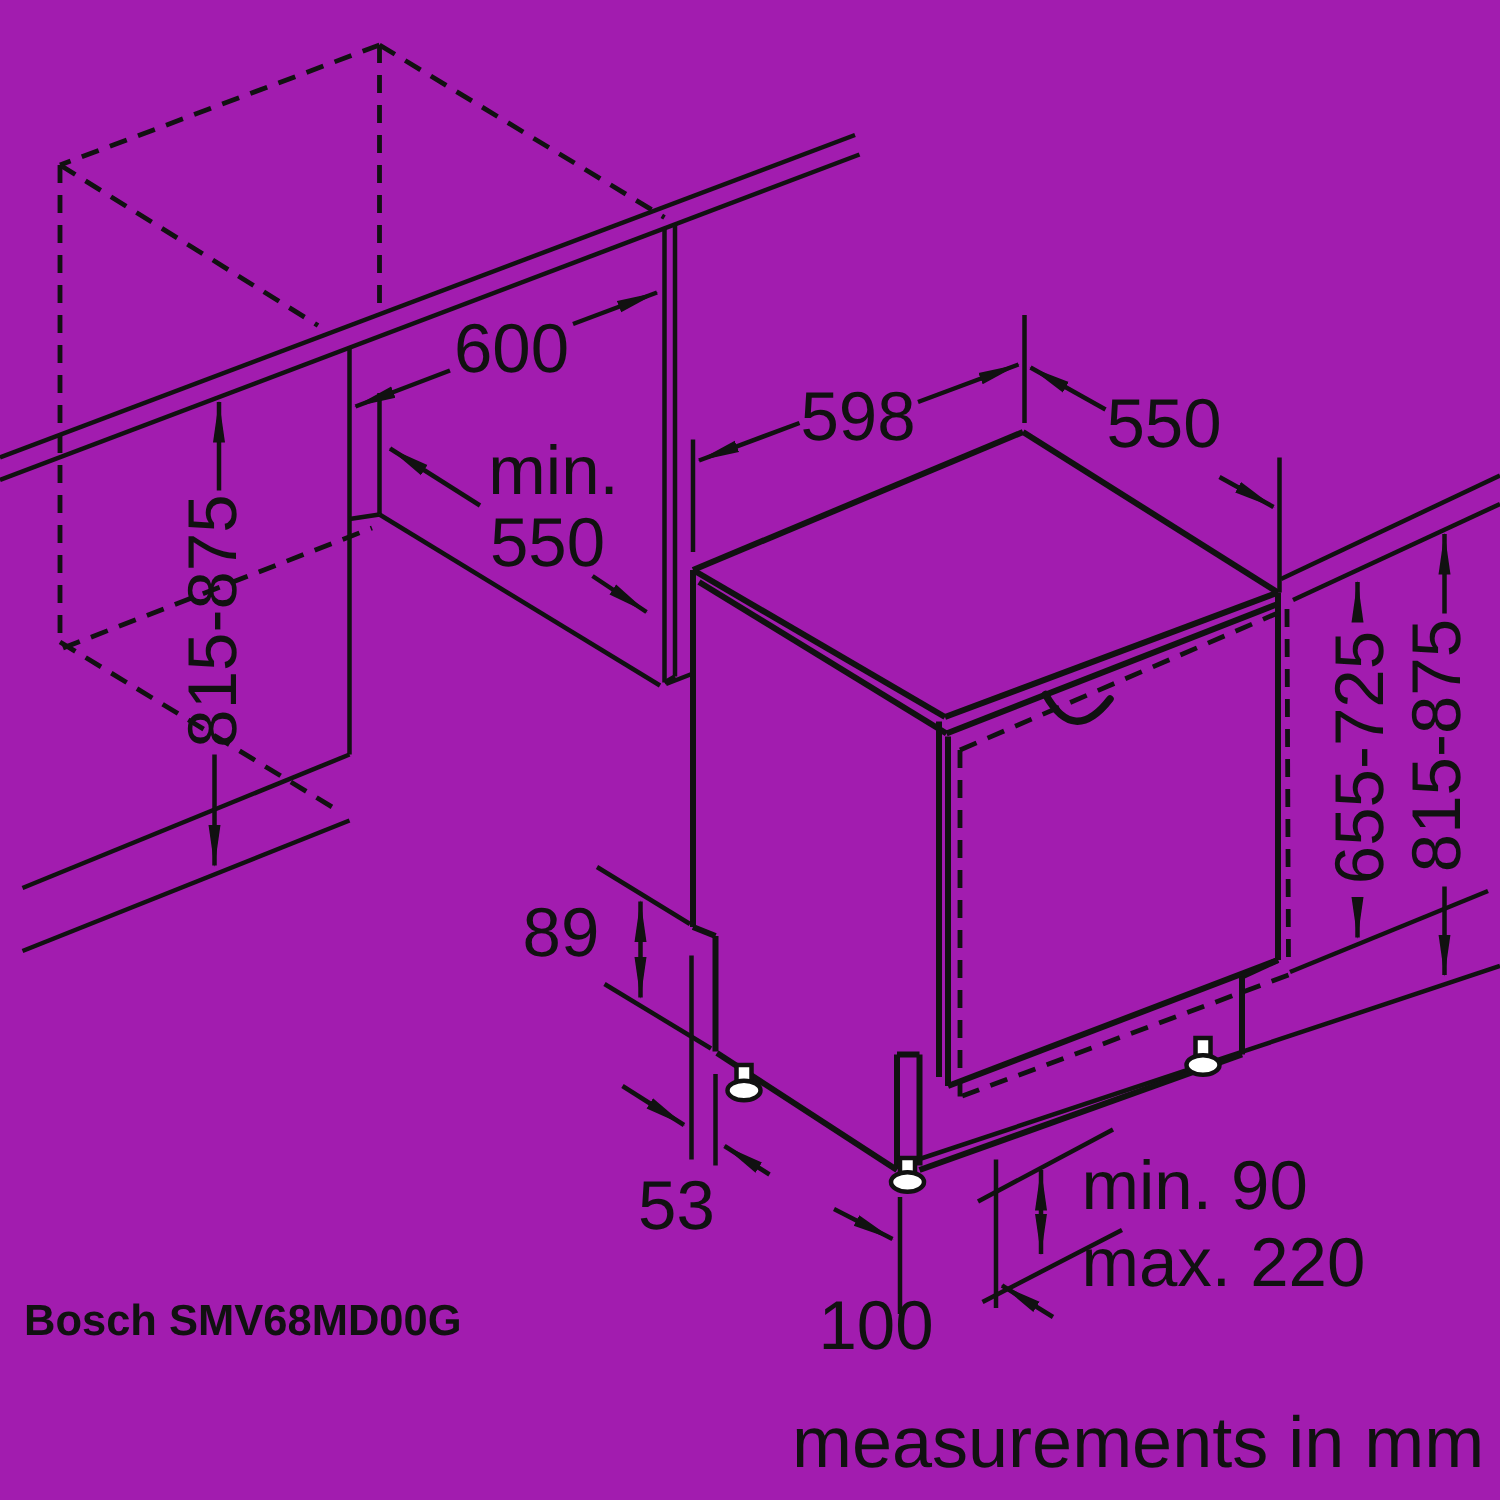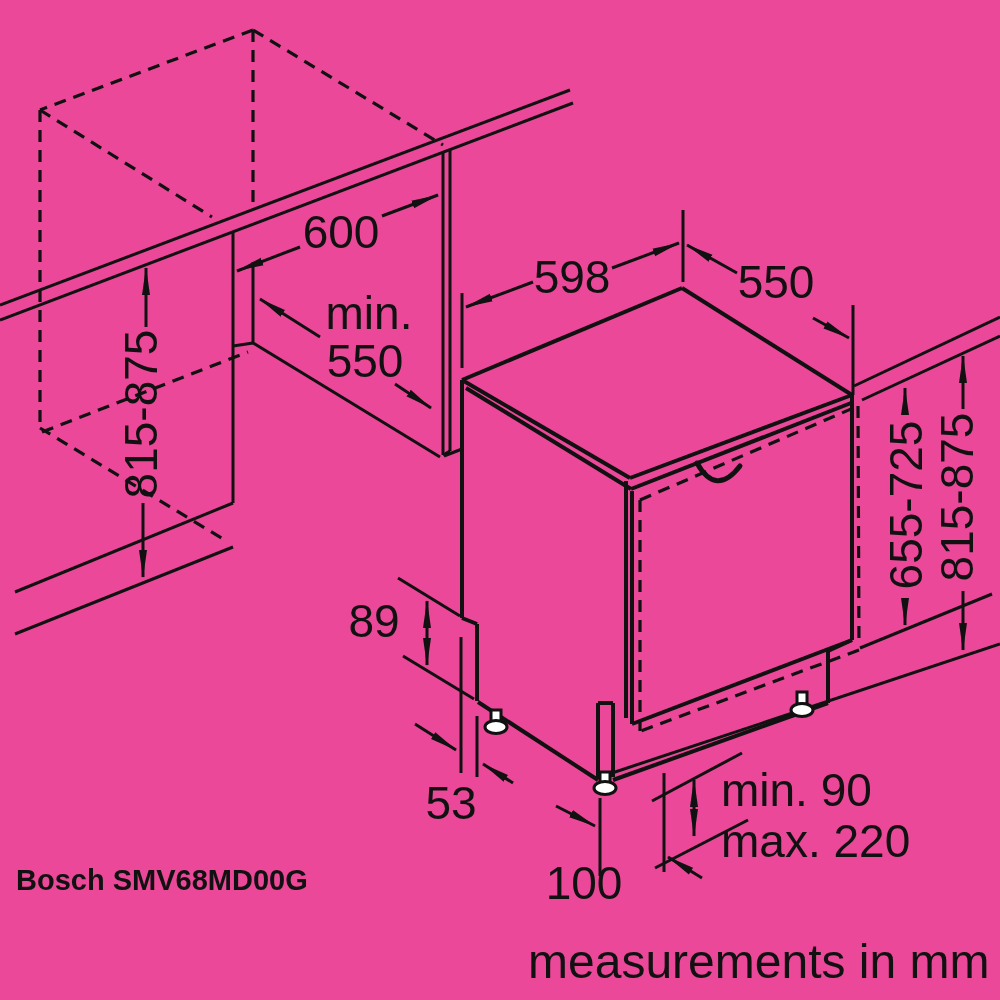--- a/index.html
+++ b/index.html
@@ -1,16 +1,16 @@
 <!DOCTYPE html>
 <html><head>
 <meta charset="utf-8">
 <style>
   html,body{margin:0;padding:0;background:#fff;}
-  .stage{position:relative;width:1000px;height:1000px;background:#ec4899;overflow:hidden;}
+  .stage{position:relative;width:1000px;height:1000px;background:#a21caf;overflow:hidden;}
   svg{display:block;}
   text{font-family:"Liberation Sans","DejaVu Sans",sans-serif;fill:#111;}
   .dim-num{font-size:46px;}
   .units{font-size:48px;}
   .model{font-size:29px;font-weight:bold;}
   .thin{stroke:#111;stroke-width:3;fill:none;}
   .thick{stroke:#111;stroke-width:4;fill:none;}
   .dash{stroke:#111;stroke-width:3.2;fill:none;stroke-dasharray:12 8;}
   .dimline{stroke:#111;stroke-width:3;fill:none;}
   .foot{fill:#fff;stroke:#111;stroke-width:3;}

